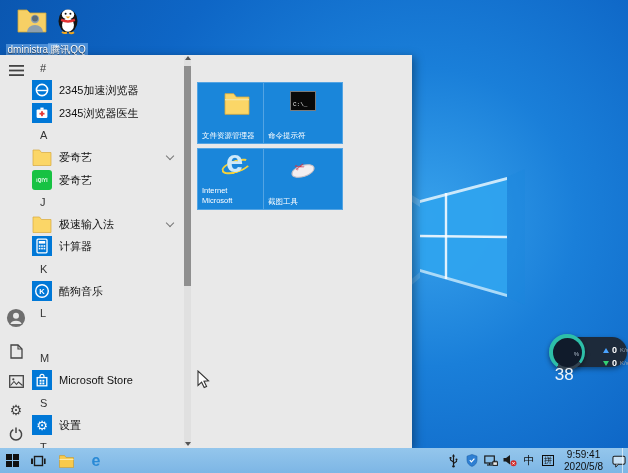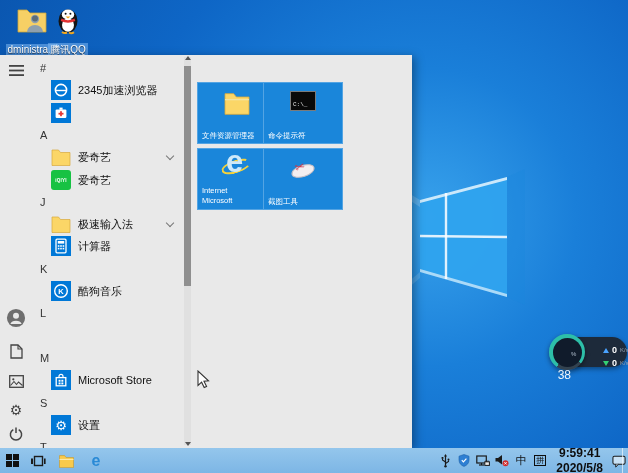--- a/index.html
+++ b/index.html
@@ -15,21 +15,21 @@
   .dicon { position:absolute; width:62px; text-align:center; cursor:default; z-index:2; }
   .dicon .dlabel { display:inline-block; margin-top:2px; padding:0 2px; font-size:10px; color:#fff;
                    background:rgba(125,182,240,.55); text-shadow:0 1px 1px rgba(0,0,0,.65); white-space:nowrap; }
 
   
   .panel { position:absolute; left:0; top:55px; width:412px; height:393px; background:#e9e9e9;
            box-shadow:3px 2px 9px rgba(0,0,0,.35); overflow:hidden; z-index:3; }
   .railbtn { position:absolute; left:4px; width:24px; height:22px; display:flex; align-items:center; justify-content:center; }
   .gearglyph { font-size:14px; color:#444; line-height:1; }
 
-  .row { position:absolute; left:0; width:182px; height:22px; display:flex; align-items:center; padding-left:51px; }
+  .row { position:absolute; left:0; width:182px; height:22px; display:flex; align-items:center; padding-left:32px; }
   .row.hdr { padding-left:40px; }
   .hlbl { font-size:11px; color:#333; }
   .rlbl { margin-left:7px; font-size:11px; color:#111; white-space:nowrap; }
   .appic { width:20px; height:20px; min-width:20px; background:#0078d7; display:flex; align-items:center; justify-content:center; position:relative; }
   .appic.plain { background:transparent; }
   .appic.green { background:#17c243; border-radius:3px; }
   .iqiyitxt { font-size:4.6px; font-weight:bold; color:#fff; letter-spacing:.2px; }
   .whitegear { font-size:13px; color:#fff; line-height:1; }
   .chev { position:absolute; right:9px; top:7px; width:6px; height:6px;
           border-right:1.4px solid #777; border-bottom:1.4px solid #777; transform:rotate(45deg); }
@@ -60,38 +60,38 @@
   
   .taskbar { position:absolute; left:0; bottom:0; width:628px; height:25px;
              background:linear-gradient(#94c6ec,#7db6e5); z-index:4; }
   .tbtn { position:absolute; top:0; height:25px; display:flex; align-items:center; justify-content:center; }
   .edgeglyph { font-size:16px; font-weight:bold; color:#2a8ad6; line-height:1; }
   .tray { position:absolute; right:2px; top:0; height:25px; display:flex; align-items:center; gap:5px; }
   .trayic { display:flex; align-items:center; justify-content:center; width:14px; height:16px; }
   .imezh { font-size:11px; color:#0d0d0d; }
   .imepin { font-size:8px; color:#0d0d0d; border:1px solid #0d0d0d; padding:0 1px; line-height:1.2; }
   .clock { margin:0 4px; text-align:center; line-height:1.2; }
-  .clock span { display:block; font-size:12px; color:#0d0d0d;font-weight:bold; }
+  .clock span { display:block; font-size:10px; color:#0d0d0d; }
   .showdesk { position:absolute; right:0; top:0; width:4px; height:25px; border-left:1px solid rgba(255,255,255,.6); }
 
   
   .widget { position:absolute; left:549px; top:334px; width:79px; height:36px; z-index:2; }
   .wpill { position:absolute; left:14px; top:3px; width:64px; height:30px; background:#1d2a3a;
            border-radius:15px; box-shadow:0 2px 5px rgba(0,0,0,.4); }
   .wrow { position:absolute; left:40px; display:flex; align-items:center; gap:3px; }
   .wrow.r1 { top:8px; } .wrow.r2 { top:21px; }
   .uarr { width:0; height:0; border-left:3px solid transparent; border-right:3px solid transparent; border-bottom:5px solid #4aa3ff; }
   .darr { width:0; height:0; border-left:3px solid transparent; border-right:3px solid transparent; border-top:5px solid #35d073; }
   .wval { font-size:9px; font-weight:bold; color:#fff; }
   .wunit { font-size:6px; color:#93a3b5; }
   .wring { position:absolute; left:0; top:0; width:36px; height:36px; border-radius:50%;
            background:conic-gradient(from 215deg, #2dbfa8 0 76%, #33424f 76% 100%);
            display:flex; align-items:center; justify-content:center; box-shadow:0 2px 5px rgba(0,0,0,.45); }
   .winner { width:29px; height:29px; border-radius:50%; background:#101b2b; display:flex; align-items:center; justify-content:center; }
-  .wpct { font-size:12px; color:#eef4fa;margin-top:45px; }
+  .wpct { font-size:17px; color:#eef4fa;margin-top:45px; }
   .wpcts { font-size:6px; color:#aebccb; margin-top:4px; }
 
   .cursor { position:absolute; left:197px; top:370px; z-index:6; }
 </style>
 </head>
 <body>
 
 <div class="screen">
 
   <svg class="winlogo" viewBox="0 0 130 160">
@@ -204,20 +204,21 @@
 
     <div class="row" style="top:47px">
       <span class="appic">
         <svg width="20" height="20" viewBox="0 0 20 20">
             <rect x="8.4" y="4.6" width="3.2" height="2.2" fill="#fff"></rect>
             <rect x="4.6" y="6.4" width="10.8" height="8.6" rx="1.2" fill="#fff"></rect>
             <rect x="9.1" y="8.2" width="1.8" height="5" fill="#e53935"></rect>
             <rect x="7.5" y="9.8" width="5" height="1.8" fill="#e53935"></rect>
           </svg>
       </span>
+      <span class="rlbl">2345浏览器医生</span>
     </div>
 
     <div class="row hdr" style="top:69px">
         <span class="hlbl">A</span>
       </div>
 
     <div class="row" style="top:91px">
       <span class="appic plain">
         <svg width="20" height="18" viewBox="0 0 20 18">
             <path d="M1,2 h6.5 l2,2.5 H19 v13 H1 z" fill="#fbd667" stroke="#d9a93c" stroke-width="0.7"></path>

